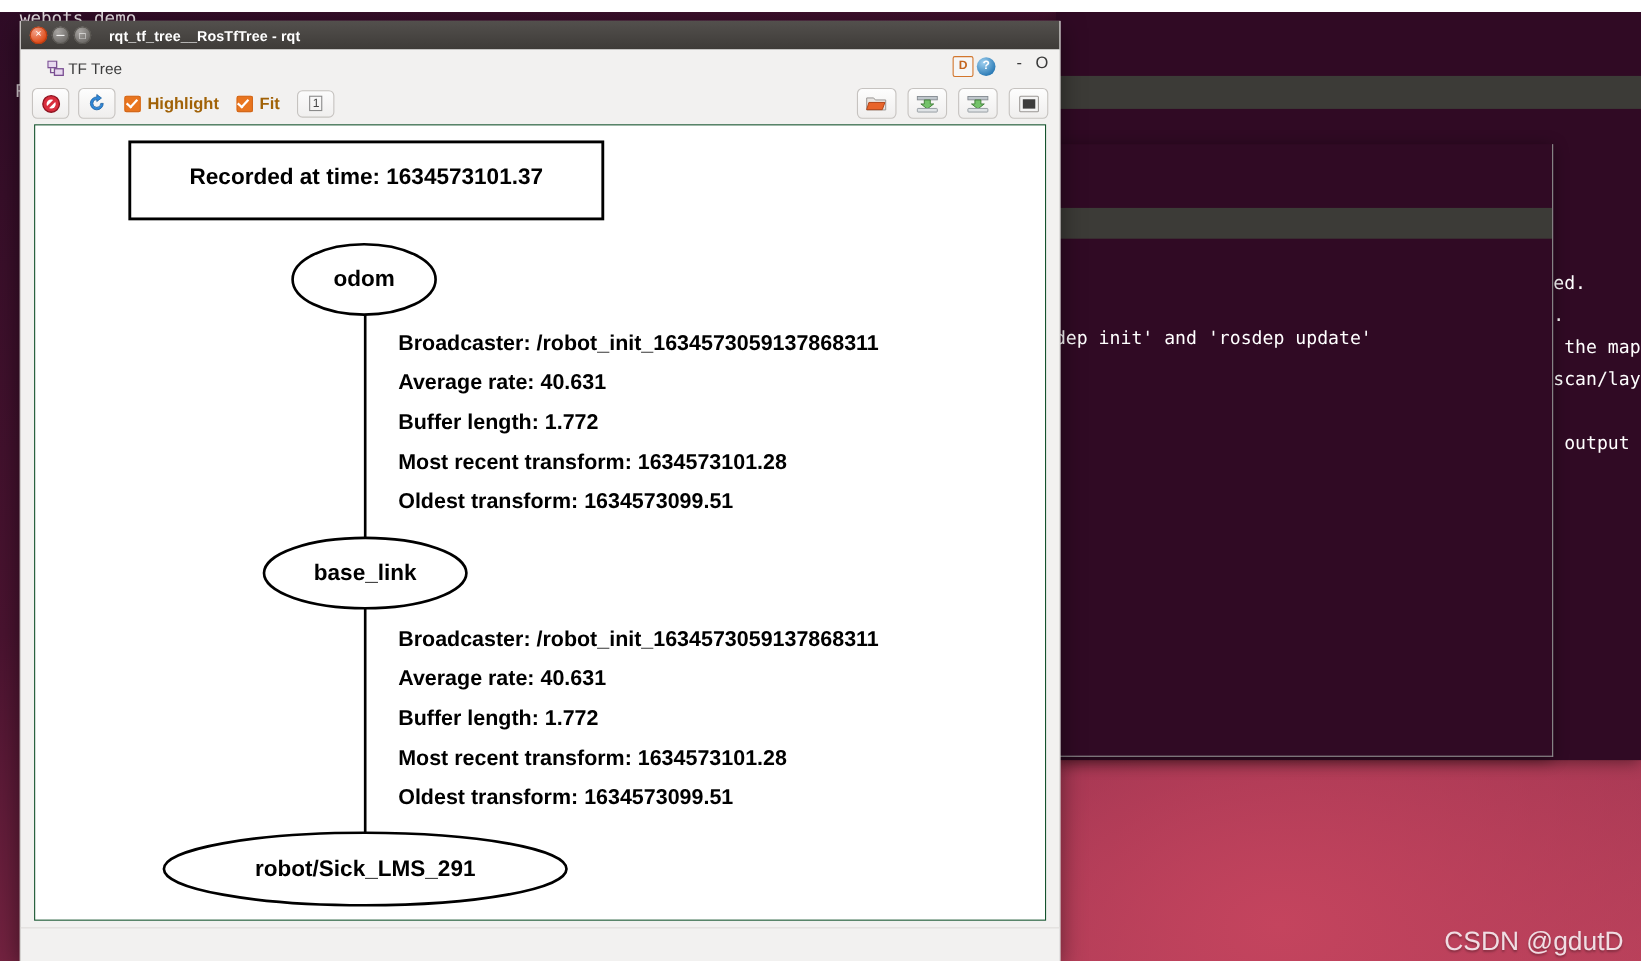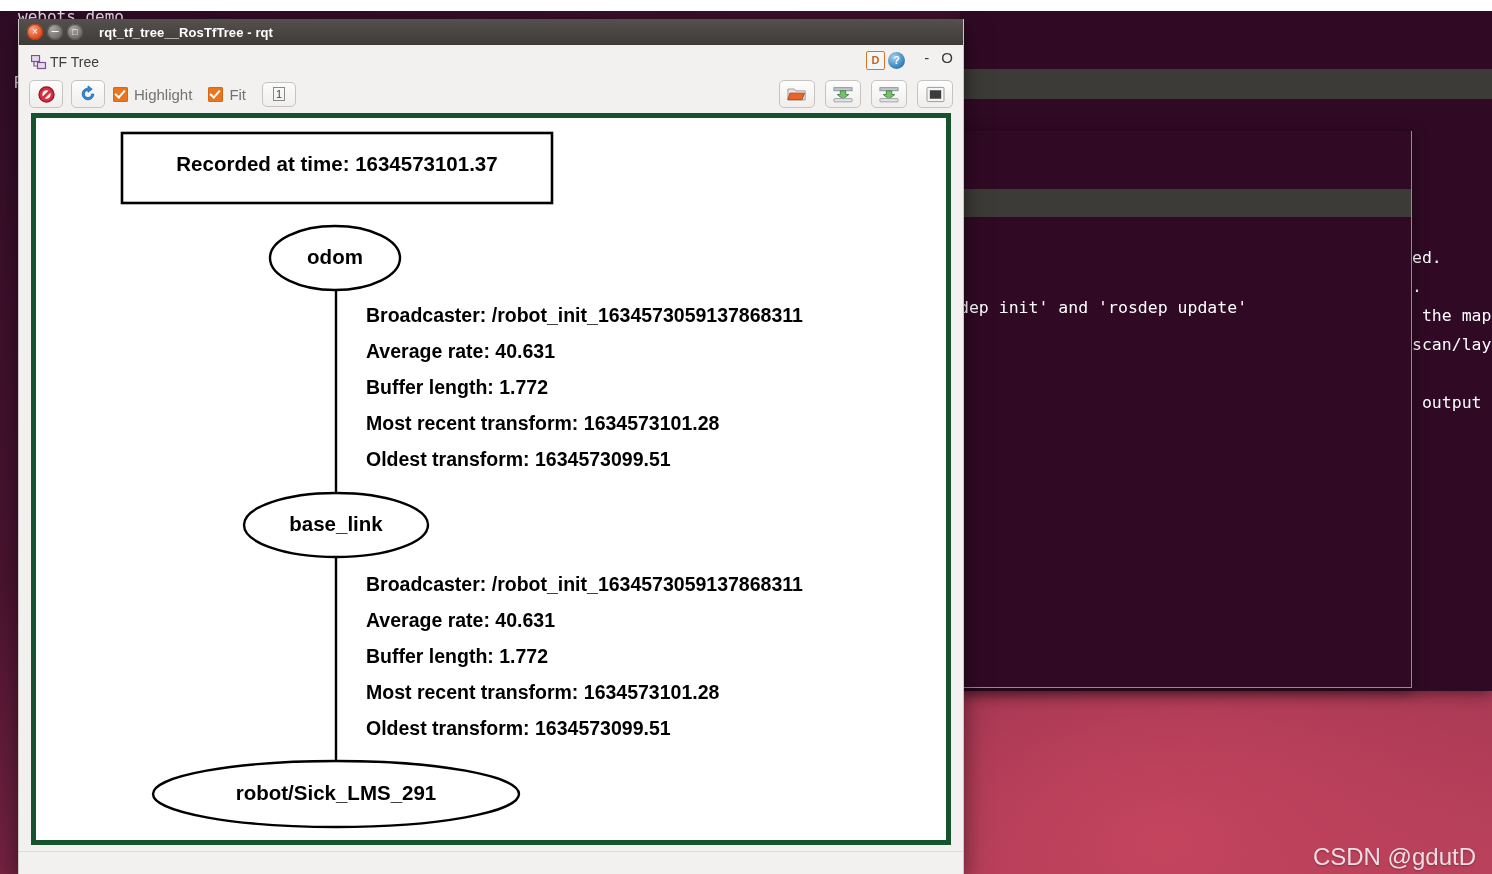--- a/index.html
+++ b/index.html
@@ -146,21 +146,21 @@
   
   .panel {
     background: #f2f1f0;
     padding: 0;
     position: relative;
   }
   .panel-header {
     height: 26px;
     display: flex;
     align-items: center;
-    padding: 4px 8px 0 12px;
+    padding: 4px 8px 0 24px;
     position: relative;
   }
   .panel-title {
     font-size: 14px;
     color: #3c3c3c;
     margin-left: 3px;
   }
   .dock-icons {
     position: absolute;
     right: 58px;
@@ -233,21 +233,22 @@
     content: "";
     position: absolute;
     left: 3.5px; top: 1.5px;
     width: 4px; height: 8px;
     border: solid #ffffff;
     border-width: 0 2px 2px 0;
     transform: rotate(42deg);
   }
   .cb-label {
     font-size: 15px;
-    color: #737373;
+    color: #a16207;
+    font-weight: bold;
   }
   .num-field {
     width: 32px; height: 23px;
     background: linear-gradient(180deg, #fbfbfb 0%, #f0efee 100%);
     border: 1px solid #c6c3c0;
     border-radius: 5px;
     font-size: 12px;
     color: #444;
     display: flex;
     align-items: center;
@@ -266,21 +267,21 @@
     align-items: center;
     gap: 10px;
   }
   .tb-right .tb-btn { margin-right: 0; width: 34px; height: 26px; }
 
   
   .graph-area {
     margin: 0 12px;
     height: 722px;
     background: #ffffff;
-    border: 5px solid #14532d;
+    border: 1px solid #14532d;
     position: relative;
     overflow: hidden;
   }
   .statusbar {
     height: 54px;
     background: #f2f1f0;
     border-top: 1px solid #dedcd9;
     margin-top: 6px;
     position: relative;
   }

